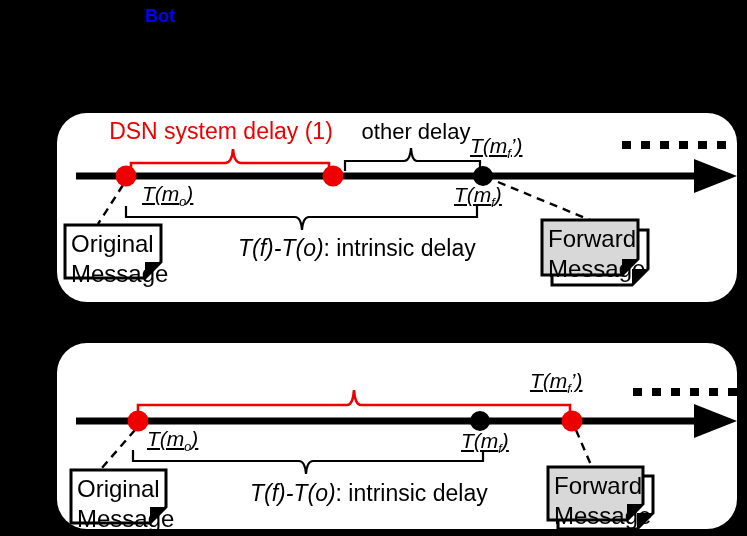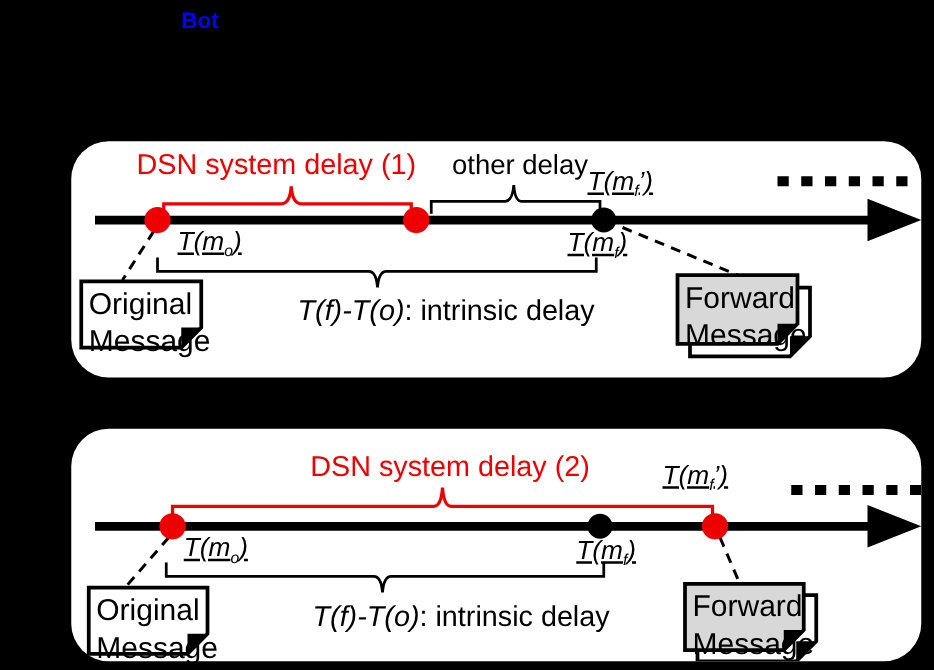--- a/index.html
+++ b/index.html
@@ -120,21 +120,20 @@
         <path class="note-fold" d="M109,164 l-16,16 v-16 z"></path>
       </g>
       <g>
         <path class="note-page" d="M501,133 h95 v37 l-16,16 h-79 z"></path>
         <path class="note-fold" d="M596,170 l-16,16 v-16 z"></path>
         <path class="note-page gray" d="M491,124 h95 v37 l-16,16 h-79 z"></path>
         <path class="note-fold" d="M586,161 l-16,16 v-16 z"></path>
       </g>
     </svg>
 
-    <div class="lbl red-title" style="left:190px; top:18px; width:226px;">DSN system delay (2)</div>
     <div class="lbl tlabel" style="left:473px; top:27px;"><span>T(m</span><sub>f</sub><span>’)</span></div>
     <div class="lbl tlabel" style="left:90px; top:85px;"><span>T(m</span><sub>o</sub><span>)</span></div>
     <div class="lbl tlabel" style="left:404px; top:87px;"><span>T(m</span><sub>f</sub><span>)</span></div>
     <div class="lbl intrinsic" style="left:193px; top:138px;"><span class="italic">T(f)-T(o)</span><span>: intrinsic delay</span></div>
     <div class="lbl note-text" style="left:20px; top:131px;"><span>Original</span><br><span>Message</span></div>
     <div class="lbl note-text" style="left:497px; top:128px;"><span>Forward</span><br><span>Message</span></div>
   </div>
 
 </div>
 

